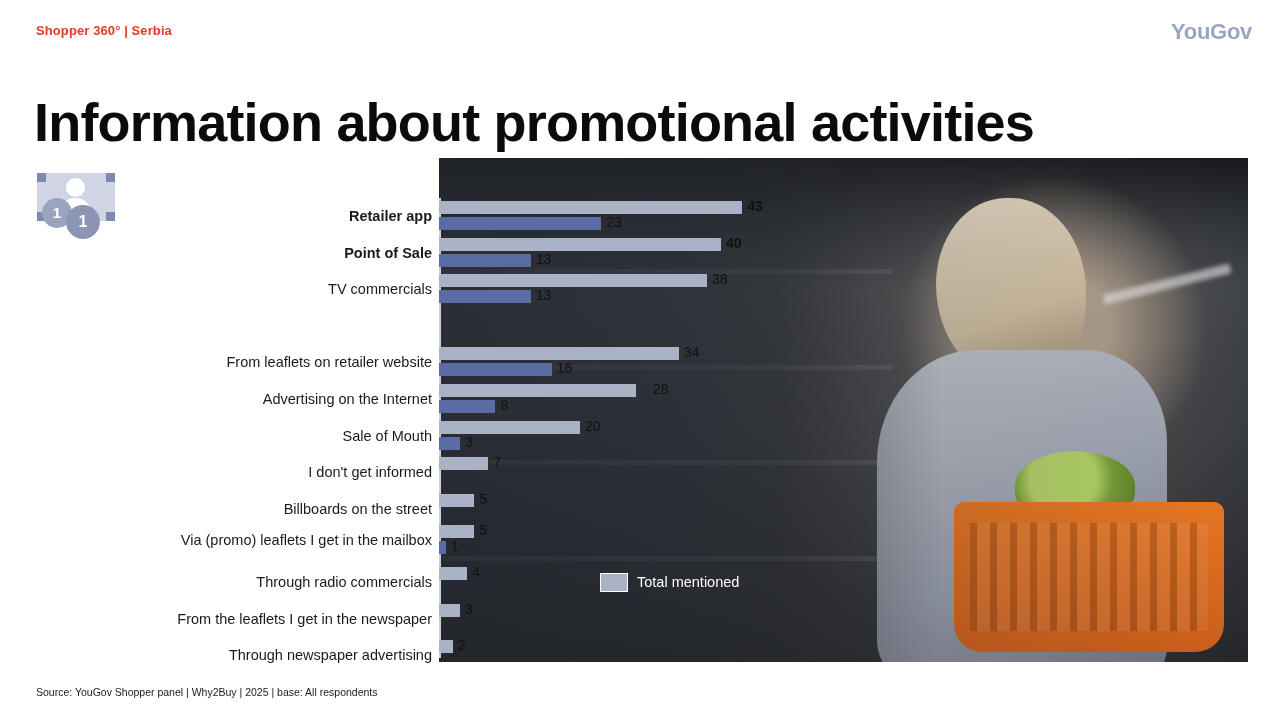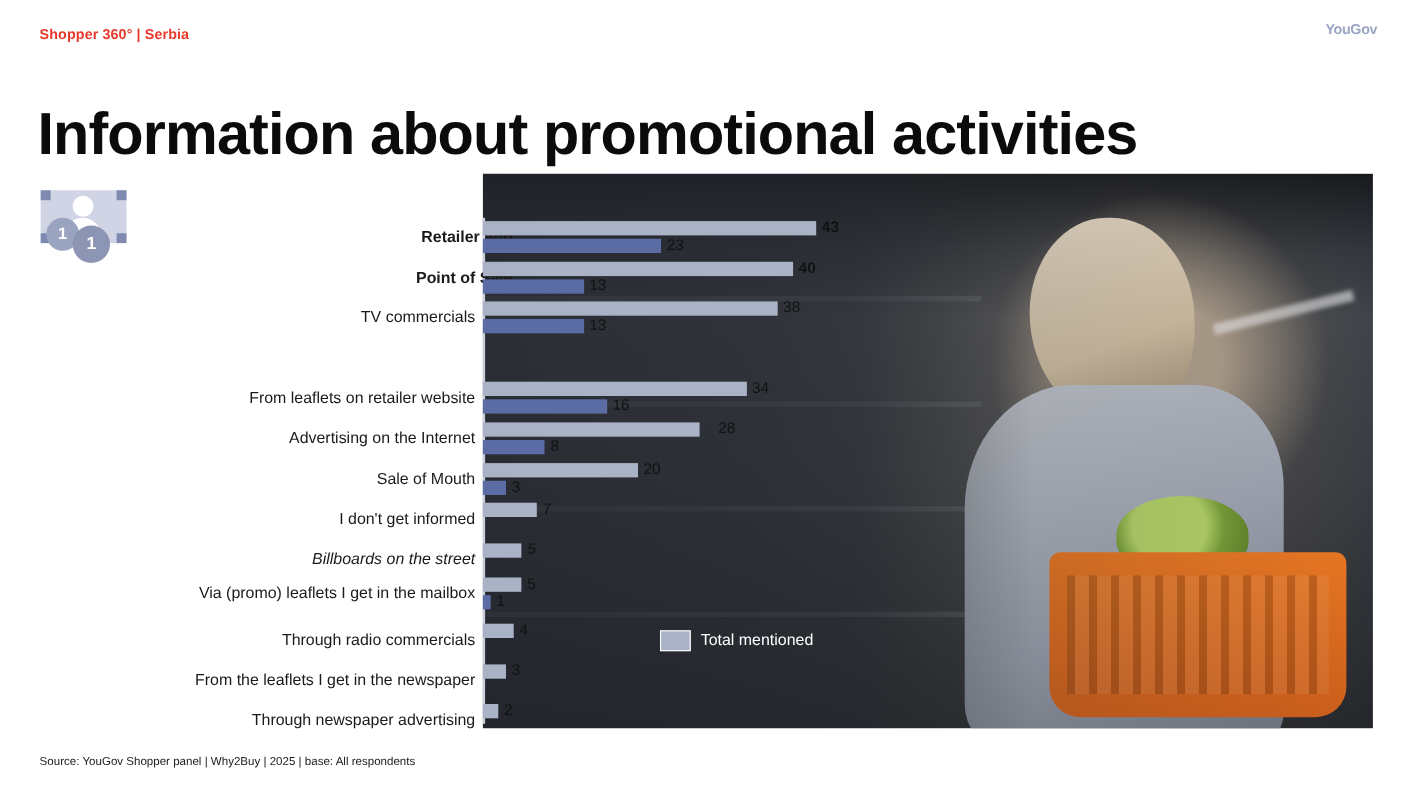--- a/index.html
+++ b/index.html
@@ -24,21 +24,21 @@
     font-size: 13px;
     font-weight: bold;
     color: #e8392b;
     letter-spacing: 0.1px;
     white-space: nowrap;
   }
   .brand {
     position: absolute;
     right: 28px;
     top: 19px;
-    font-size: 13px;
+    font-size: 22px;
     font-weight: bold;
     color: #9aa5c4;
     letter-spacing: -0.3px;
   }
   .page-title {
     position: absolute;
     left: 34px;
     top: 55px;
     font-size: 54px;
     font-weight: bold;
@@ -210,21 +210,21 @@
   .row .cat {
     position: absolute;
     left: 0;
     width: 432px;
     text-align: right;
     font-size: 14.5px;
     color: #1a1a1a;
     line-height: 36.6px;
     white-space: nowrap;
   }
-  .row.bold .cat { font-weight: bold; margin-left: 34px; }
+  .row.bold .cat { font-weight: bold; }
 
   .bars {
     position: absolute;
     left: 439px;
     top: 0;
     height: 36.6px;
   }
   .bar {
     position: absolute;
     height: 13px;
@@ -382,21 +382,21 @@
         <div class="val top" style="left: 26.15px;">3</div>
       </div>
     </div>
     <div class="row" style="top: 256.2px;">
       <div class="cat">I don't get informed</div>
       <div class="bars">
         <div class="bar total" style="width: 49.35px; background: rgb(170, 178, 198);"></div>
         <div class="val total" style="left: 54.35px;">7</div>
       </div>
     </div>
-    <div class="row" style="top: 292.8px; font-style: italic;">
+    <div class="row" style="top: 292.8px;">
       <div class="cat">Billboards on the street</div>
       <div class="bars">
         <div class="bar total" style="width: 35.25px; background: rgb(170, 178, 198);"></div>
         <div class="val total" style="left: 40.25px;">5</div>
       </div>
     </div>
     <div class="row" style="top: 324px;">
       <div class="cat">Via (promo) leaflets I get in the mailbox</div>
       <div class="bars">
         <div class="bar total" style="width: 35.25px; background: rgb(170, 178, 198);"></div>

